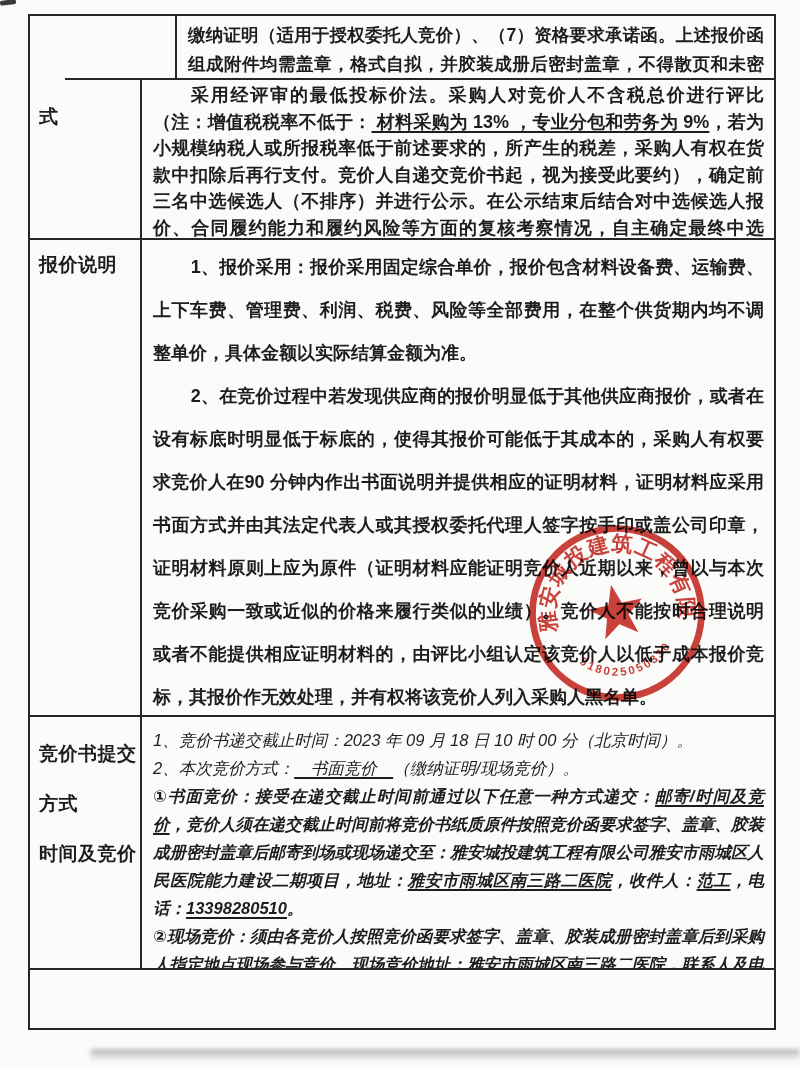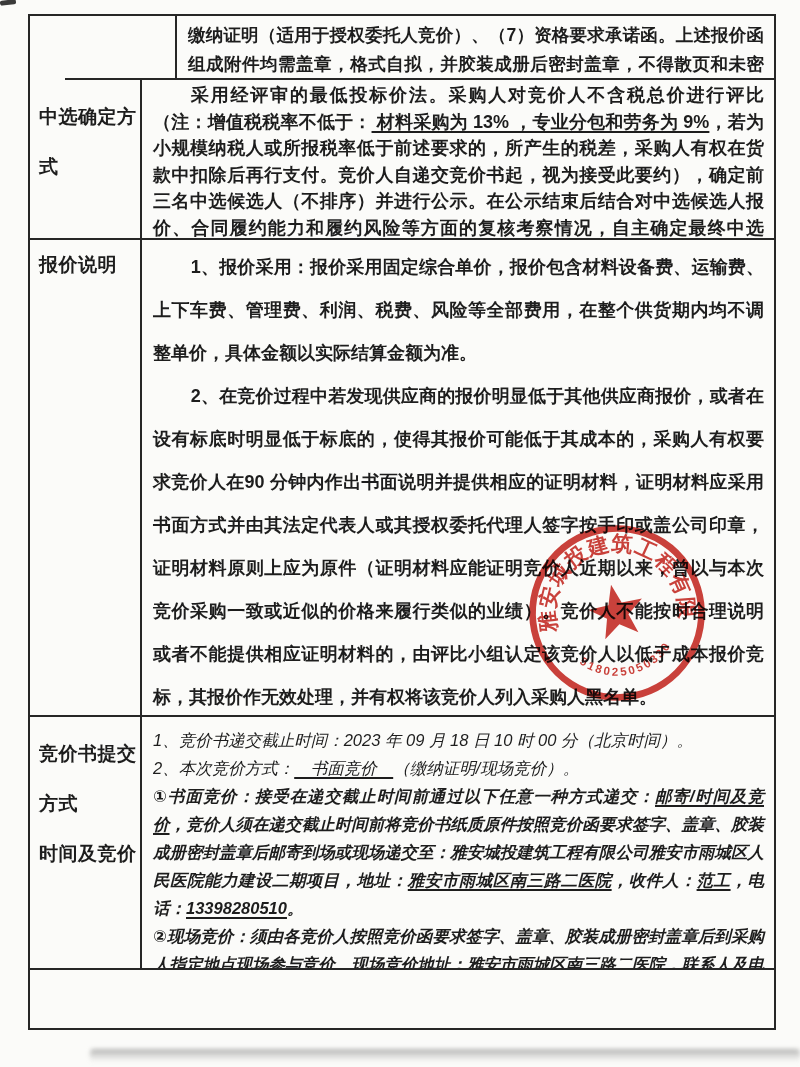--- a/index.html
+++ b/index.html
@@ -82,21 +82,20 @@
 
   <div class="doc-table" id="doc-table">
       <div class="row r0">
         <div class="label"></div>
         <div class="content">
           <p class="para"><span class="">缴纳证明（适用于授权委托人竞价）、（7）资格要求承诺函。上述报价函组成附件均需盖章，格式自拟，并胶装成册后密封盖章，不得散页和未密封递交。</span></p>
         </div>
       </div>
       <div class="row r1">
         <div class="label">
-          <span>中选确定方</span>
           <span>式</span>
         </div>
         <div class="content">
           <p class="para indent"><span class="">采用经评审的最低投标价法。采购人对竞价人不含税总价进行评比（注：增值税税率不低于：</span><span class="u"> 材料采购为 13% ，专业分包和劳务为 9%</span><span class="">，若为小规模纳税人或所报税率低于前述要求的，所产生的税差，采购人有权在货款中扣除后再行支付。竞价人自递交竞价书起，视为接受此要约），确定前三名中选候选人（不排序）并进行公示。在公示结束后结合对中选候选人报价、合同履约能力和履约风险等方面的复核考察情况，自主确定最终中选人，达到优质采购的目的。</span></p>
         </div>
       </div>
       <div class="row r2">
         <div class="label">
           <span>报价说明</span>
         </div>

